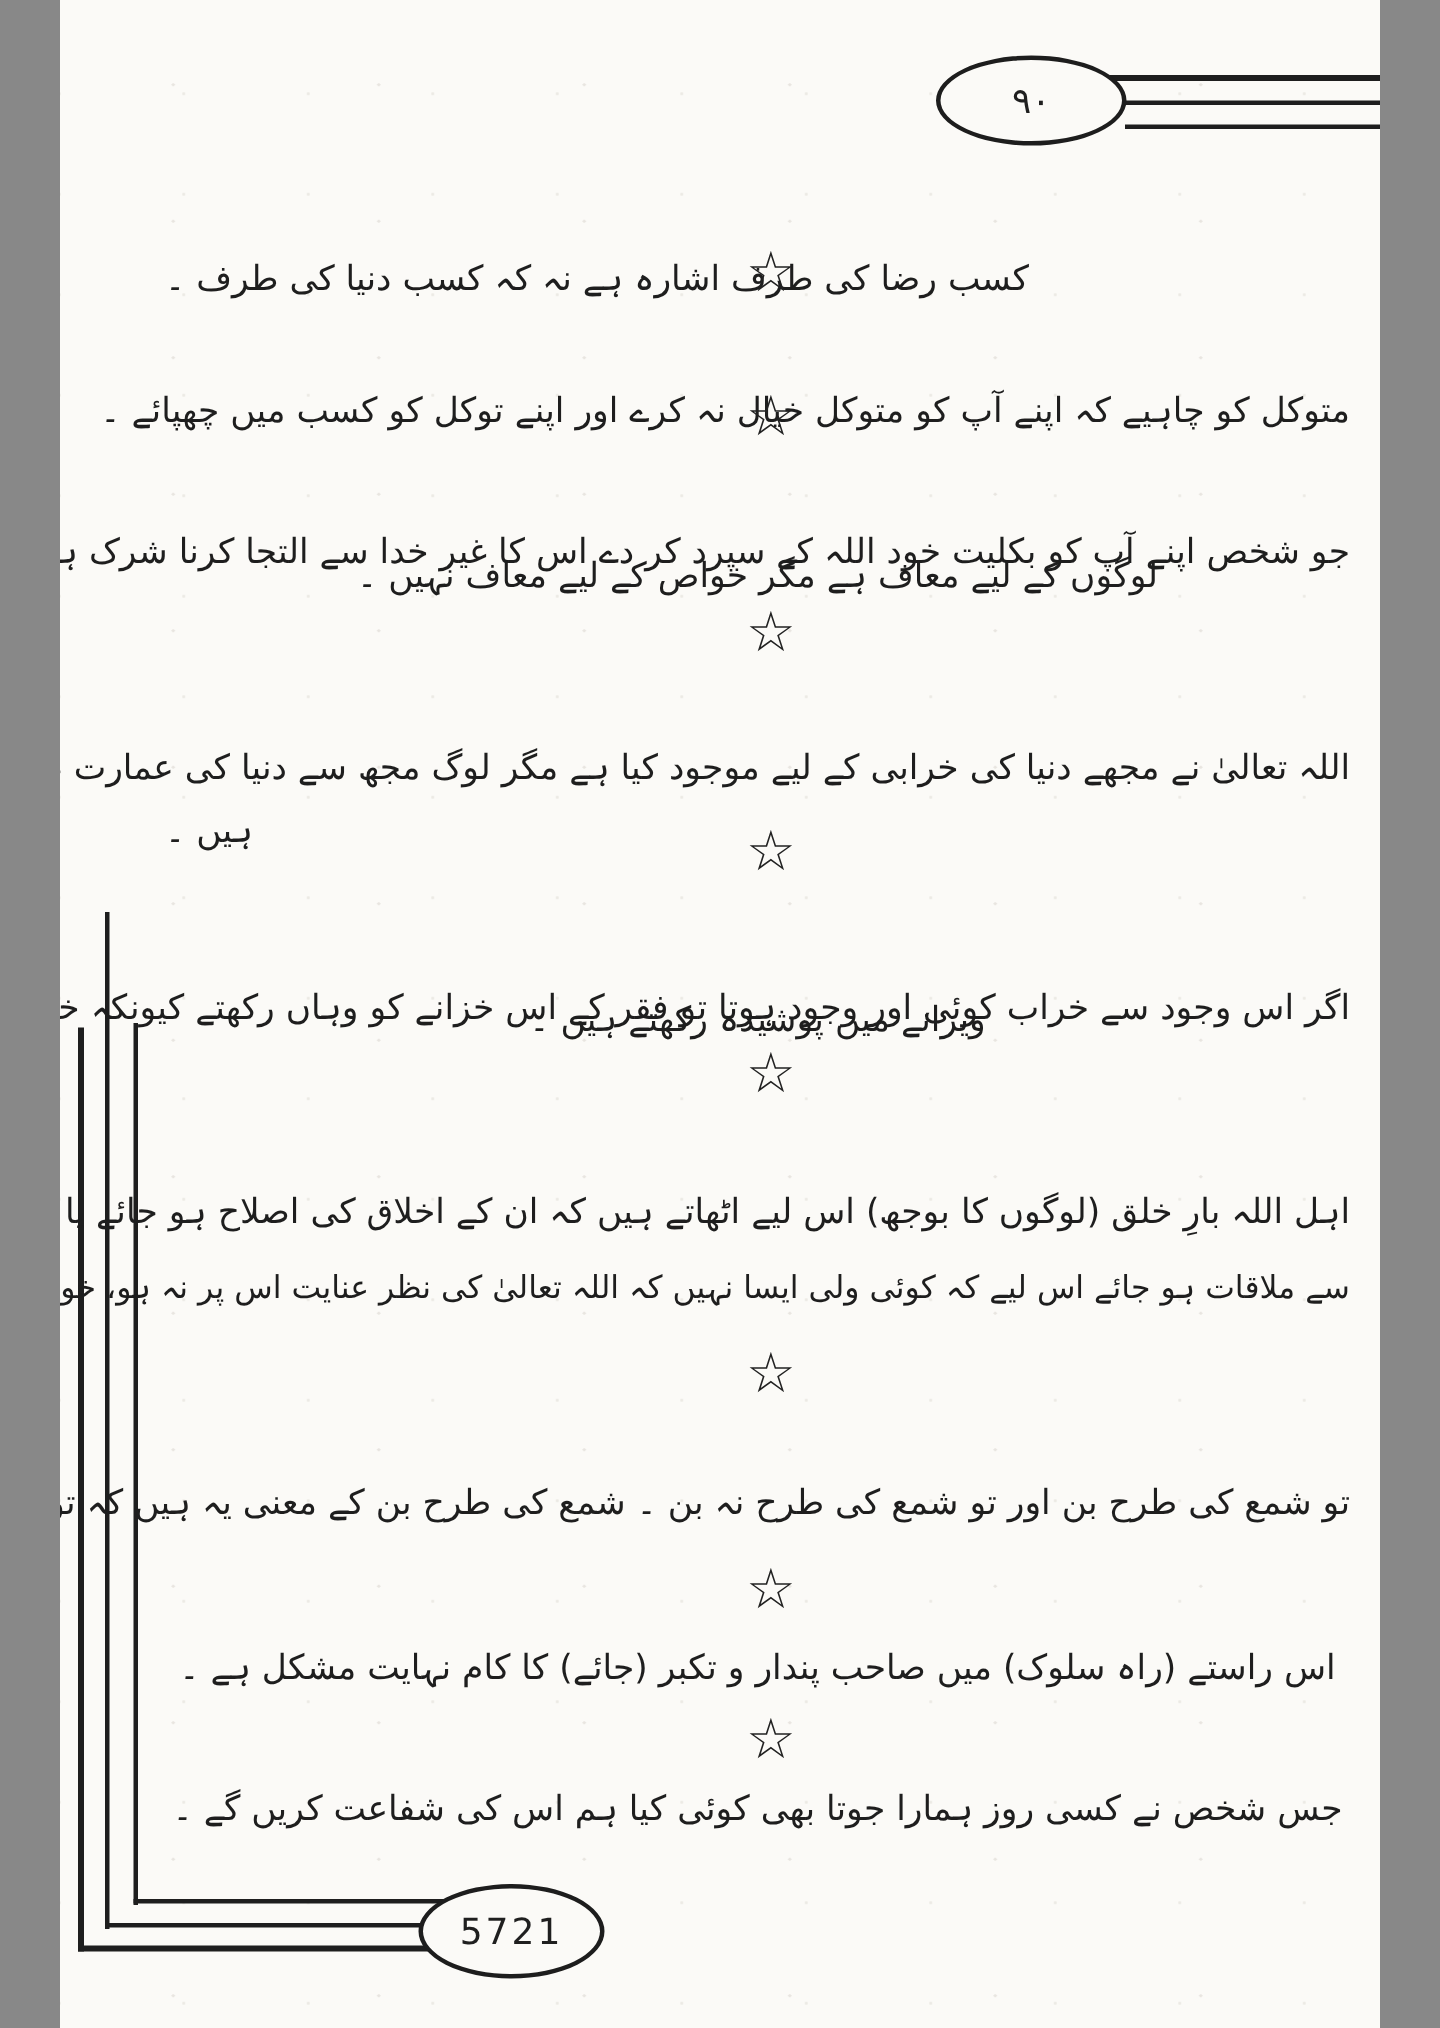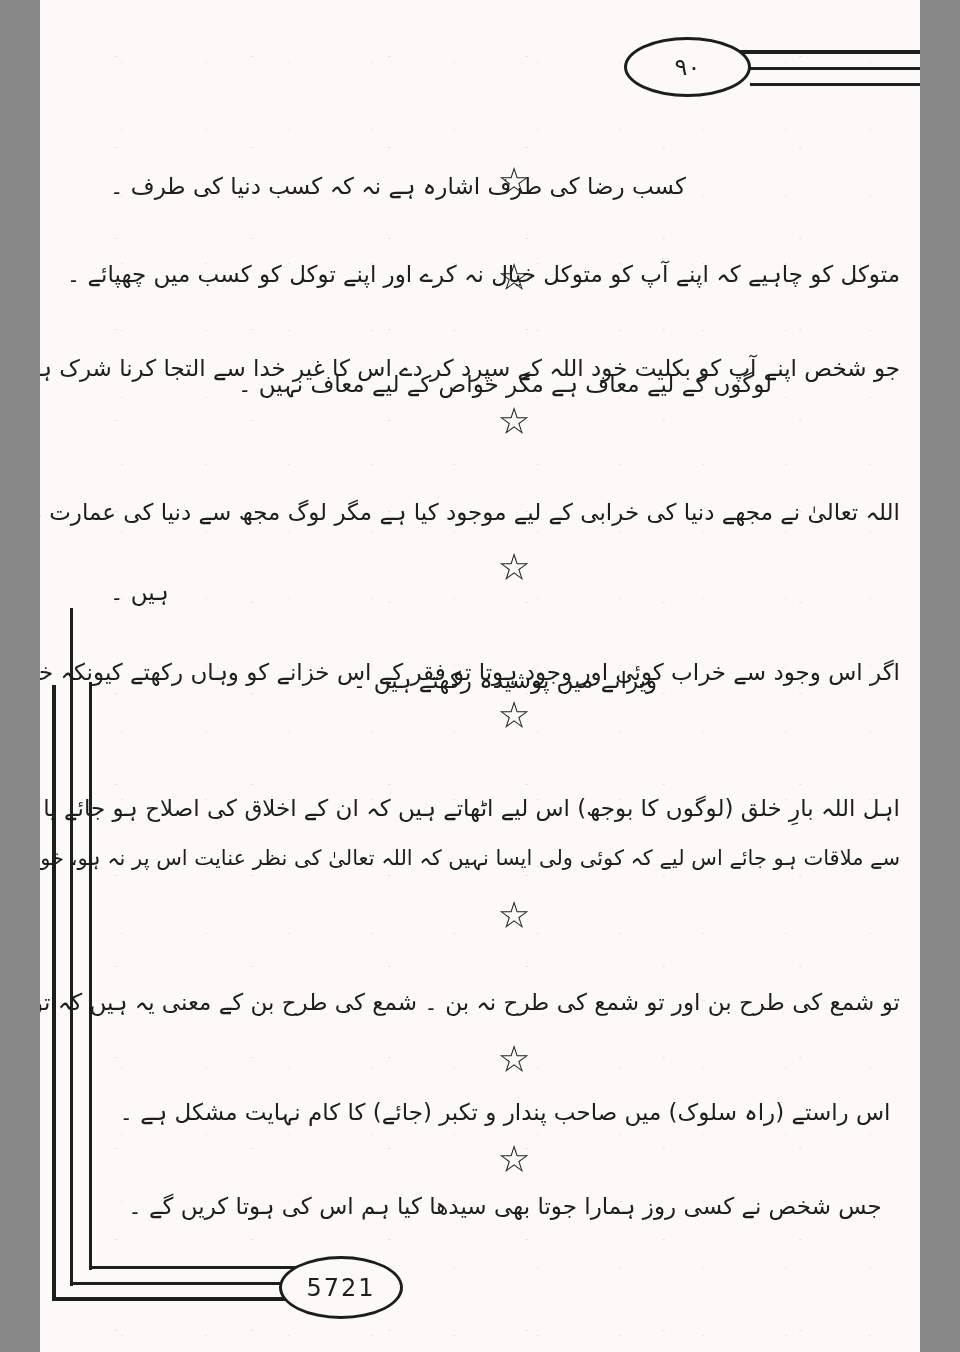--- a/index.html
+++ b/index.html
@@ -79,32 +79,32 @@
   <div class="star" style="top:162px;">☆</div>
 
   <div class="uline al-right" style="top:214px;"><span>متوکل کو چاہیے کہ اپنے آپ کو متوکل خیال نہ کرے اور اپنے توکل کو کسب میں چھپائے ۔</span></div>
   <div class="star" style="top:258px;">☆</div>
 
   <div class="uline al-right" style="top:308px;"><span>جو شخص اپنے آپ کو بکلیت خود اللہ کے سپرد کر دے اس کا غیر خدا سے التجا کرنا شرک ہے یہ شرک عام</span></div>
   <div class="uline al-center" style="top:364px;"><span>لوگوں کے لیے معاف ہے مگر خواص کے لیے معاف نہیں ۔</span></div>
   <div class="star" style="top:402px;">☆</div>
 
   <div class="uline al-right" style="top:452px;"><span>اللہ تعالیٰ نے مجھے دنیا کی خرابی کے لیے موجود کیا ہے مگر لوگ مجھ سے دنیا کی عمارت طلب کرتے</span></div>
-  <div class="uline al-right" style="top:532px;"><span>ہیں ۔</span></div>
+  <div class="uline al-right" style="top:494px;"><span>ہیں ۔</span></div>
   <div class="star" style="top:548px;">☆</div>
 
   <div class="uline al-right" style="top:612px;"><span>اگر اس وجود سے خراب کوئی اور وجود ہوتا تو فقر کے اس خزانے کو وہاں رکھتے کیونکہ خزانہ ہمیشہ</span></div>
   <div class="uline al-center" style="top:660px;"><span>ویرانے میں پوشیدہ رکھتے ہیں ۔</span></div>
   <div class="star" style="top:696px;">☆</div>
 
   <div class="uline al-right" style="top:748px;"><span>اہل اللہ بارِ خلق (لوگوں کا بوجھ) اس لیے اٹھاتے ہیں کہ ان کے اخلاق کی اصلاح ہو جائے یا کسی ولی</span></div>
   <div class="uline al-right" style="top:798px;font-size:21px;"><span>سے ملاقات ہو جائے اس لیے کہ کوئی ولی ایسا نہیں کہ اللہ تعالیٰ کی نظر عنایت اس پر نہ ہو، خواہ ولی اس سے</span></div>
   <div class="star" style="top:896px;">☆</div>
 
   <div class="uline al-right" style="top:942px;"><span>تو شمع کی طرح بن اور تو شمع کی طرح نہ بن ۔ شمع کی طرح بن کے معنی یہ ہیں کہ تو دوسروں کو روشنی</span></div>
   <div class="star" style="top:1040px;">☆</div>
 
   <div class="uline al-center" style="top:1092px;"><span>اس راستے (راہ سلوک) میں صاحب پندار و تکبر (جائے) کا کام نہایت مشکل ہے ۔</span></div>
   <div class="star" style="top:1140px;">☆</div>
 
-  <div class="uline al-center" style="top:1186px;"><span>جس شخص نے کسی روز ہمارا جوتا بھی سیدھا کیا ہم اس کی ہوتا کریں گے ۔</span></div>
+  <div class="uline al-center" style="top:1186px;"><span>جس شخص نے کسی روز ہمارا جوتا بھی کوئی کیا ہم اس کی شفاعت کریں گے ۔</span></div>
 
 </div>
 
 </body></html>

